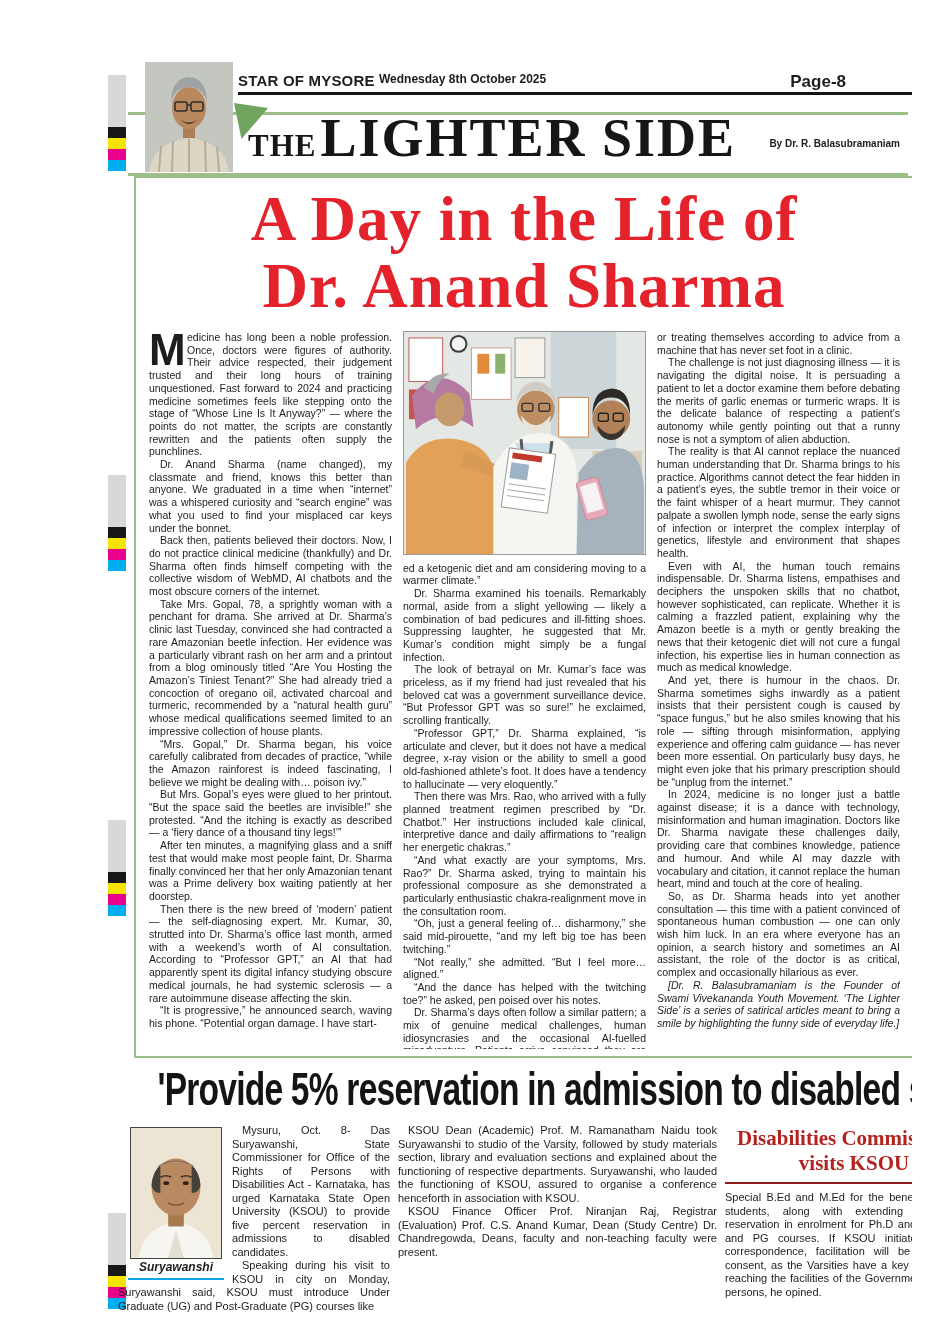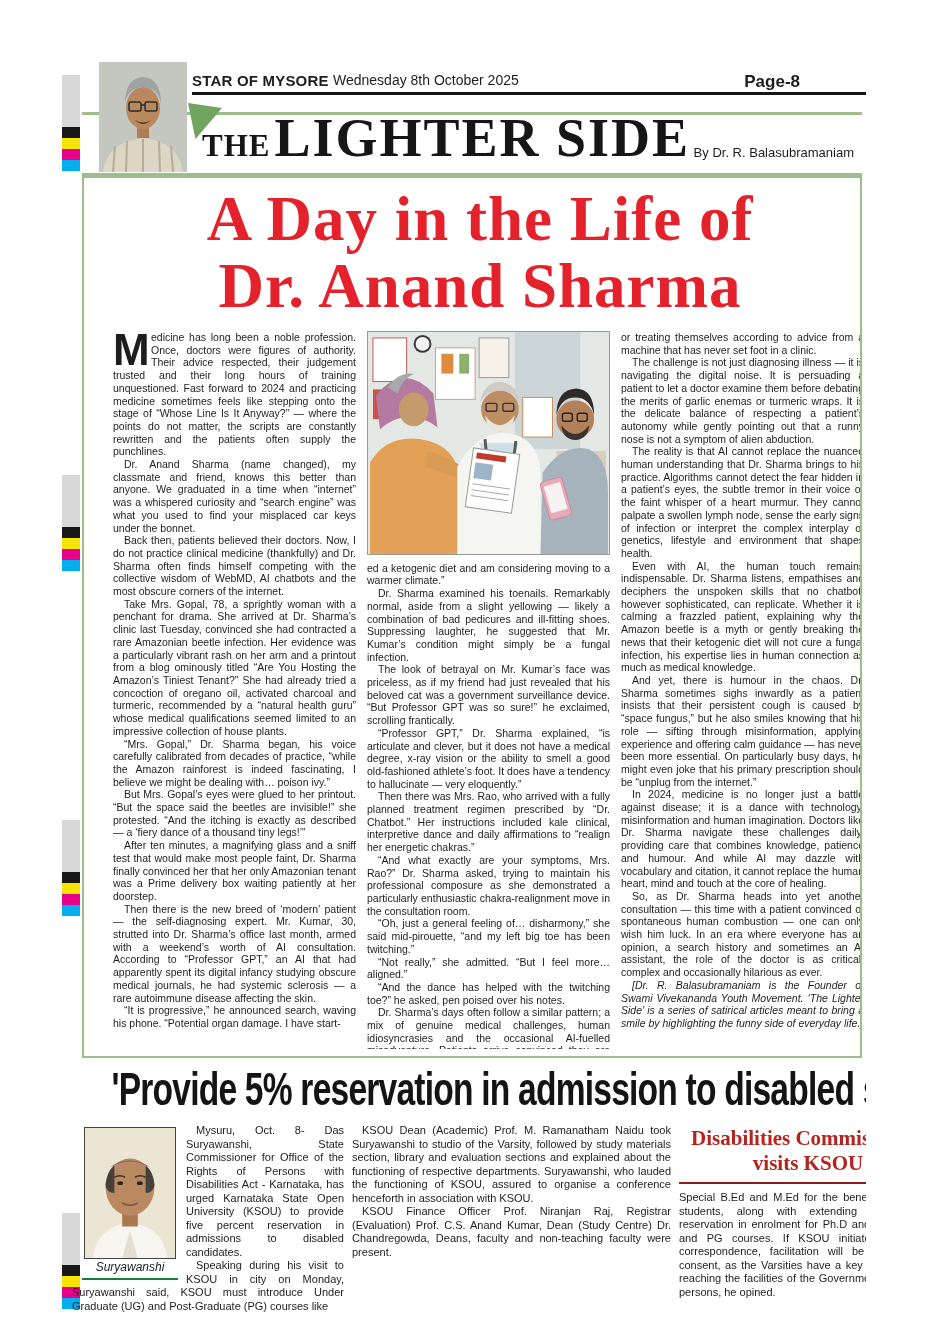--- a/index.html
+++ b/index.html
@@ -1,49 +1,49 @@
 <!DOCTYPE html>
 <html><head>
 <meta charset="utf-8">
 <style>
   html,body{margin:0;padding:0;background:#ffffff;}
   .page{position:relative;width:866px;height:1337px;background:#fff;overflow:hidden;
-        font-family:"Liberation Sans",sans-serif;color:#1d1d1d;}
+        font-family:"Liberation Sans",sans-serif;color:#1d1d1d;margin-left:46px;}
 
   
   .regmark{position:absolute;left:62px;width:18px;}
   .regmark .grey{height:52px;background:#d8d8d8;}
   .regmark .k{height:11px;background:#181818;}
   .regmark .y{height:11px;background:#f5e400;}
   .regmark .m{height:11px;background:#e8008b;}
   .regmark .c{height:11px;background:#00adee;}
 
   
   .masthead-paper{position:absolute;left:192px;top:72px;font-weight:bold;font-size:15px;letter-spacing:.2px;}
-  .masthead-date{position:absolute;left:333px;top:72px;font-weight:normal;font-size:14px;}
+  .masthead-date{position:absolute;left:333px;top:72px;font-weight:bold;font-size:12px;}
   .masthead-page{position:absolute;right:66px;top:72px;font-weight:bold;font-size:17px;}
   .masthead-rule{position:absolute;left:192px;top:92px;width:688px;height:3px;background:#151515;}
 
   
   .author-photo{position:absolute;left:99px;top:62px;width:88px;height:110px;z-index:5;}
 
   
   .band{position:absolute;left:82px;top:112px;width:780px;height:58px;border-top:3px solid #9dbe8b;
         border-bottom:3px solid #9dbe8b;background:#fff;}
   .band-title{position:absolute;left:120px;bottom:4px;white-space:nowrap;color:#161616;
               font-family:"Liberation Serif",serif;font-weight:bold;}
   .band-kicker{font-size:31px;letter-spacing:1px;}
   .band-main{font-size:54px;letter-spacing:2px;}
-  .band-byline{position:absolute;right:8px;bottom:13px;font-weight:normal;font-size:13px;}
+  .band-byline{position:absolute;right:8px;bottom:24px;font-weight:bold;font-size:10px;}
   .pennant{position:absolute;left:106px;top:-12px;width:34px;height:36px;background:#70a45f;
            clip-path:polygon(0 0,100% 14%,22% 100%);}
 
   
-  .article-box{position:absolute;left:82px;top:176px;width:780px;height:882px;border:2px solid #9dbe8b;
-               background:#fff;overflow:hidden;box-sizing:border-box;padding-left:16px;}
+  .article-box{position:absolute;left:88px;top:176px;width:780px;height:882px;border:2px solid #9dbe8b;
+               background:#fff;overflow:hidden;box-sizing:border-box;}
   .article-title{margin:8px 0 4px 0;text-align:center;font-family:"Liberation Serif",serif;
                  font-weight:bold;color:#e4222b;font-size:63px;line-height:67px;letter-spacing:1px;}
   .cols{display:flex;gap:11px;padding:7px 12px 0 13px;height:718px;overflow:hidden;}
   .col{flex:0 0 243px;width:243px;font-size:10.5px;line-height:12.7px;text-align:justify;overflow:hidden;}
   .col p{margin:0;text-indent:11px;}
   .col p.noindent{text-indent:0;}
   .col p.italic{font-style:italic;}
   .dropcap{float:left;font-size:44px;line-height:36px;font-weight:bold;width:34px;margin:1px 4px 0 0;
            font-family:"Liberation Sans",sans-serif;}
   .clinic-photo{width:243px;height:224px;border:1px solid #9a9a9a;box-sizing:border-box;margin-bottom:4px;}
@@ -54,22 +54,22 @@
                         transform:scale(0.8,1.1);transform-origin:center;white-space:nowrap;color:#141414;}
   .bottom-cols{position:absolute;left:72px;top:1124px;width:865px;display:flex;gap:8px;}
   .bcol{font-size:11px;line-height:13.5px;text-align:justify;}
   .bcol p{margin:0;text-indent:10px;}
   .bcol p.noindent{text-indent:0;}
   .bcol-1{flex:0 0 272px;}
   .bcol-2{flex:0 0 258px;}
   .bcol-3{flex:0 0 319px;}
   .sur-wrap{float:left;width:96px;margin:3px 8px 2px 10px;text-align:center;}
   .sur-photo{width:92px;height:132px;border:1px solid #444;box-sizing:border-box;display:block;margin:0 auto;}
-  .sur-caption{display:block;font-weight:normal;font-style:italic;font-size:12px;padding:2px 0 3px 0;
-               border-bottom:2px solid #15803d;}
+  .sur-caption{display:block;font-weight:bold;font-style:italic;font-size:12px;padding:2px 0 3px 0;
+               border-bottom:2px solid #0ea5e9;}
   .ksou-heading{font-family:"Liberation Serif",serif;font-weight:bold;color:#b5231f;font-size:21px;
                 line-height:25px;text-align:center;margin:2px 0 6px 0;}
   .ksou-rule{height:2px;background:#8c1b1b;margin:0 0 7px 0;}
 </style>
 </head>
 <body>
 
 <div class="page">
 
   <div class="regmark" style="top:75px">

